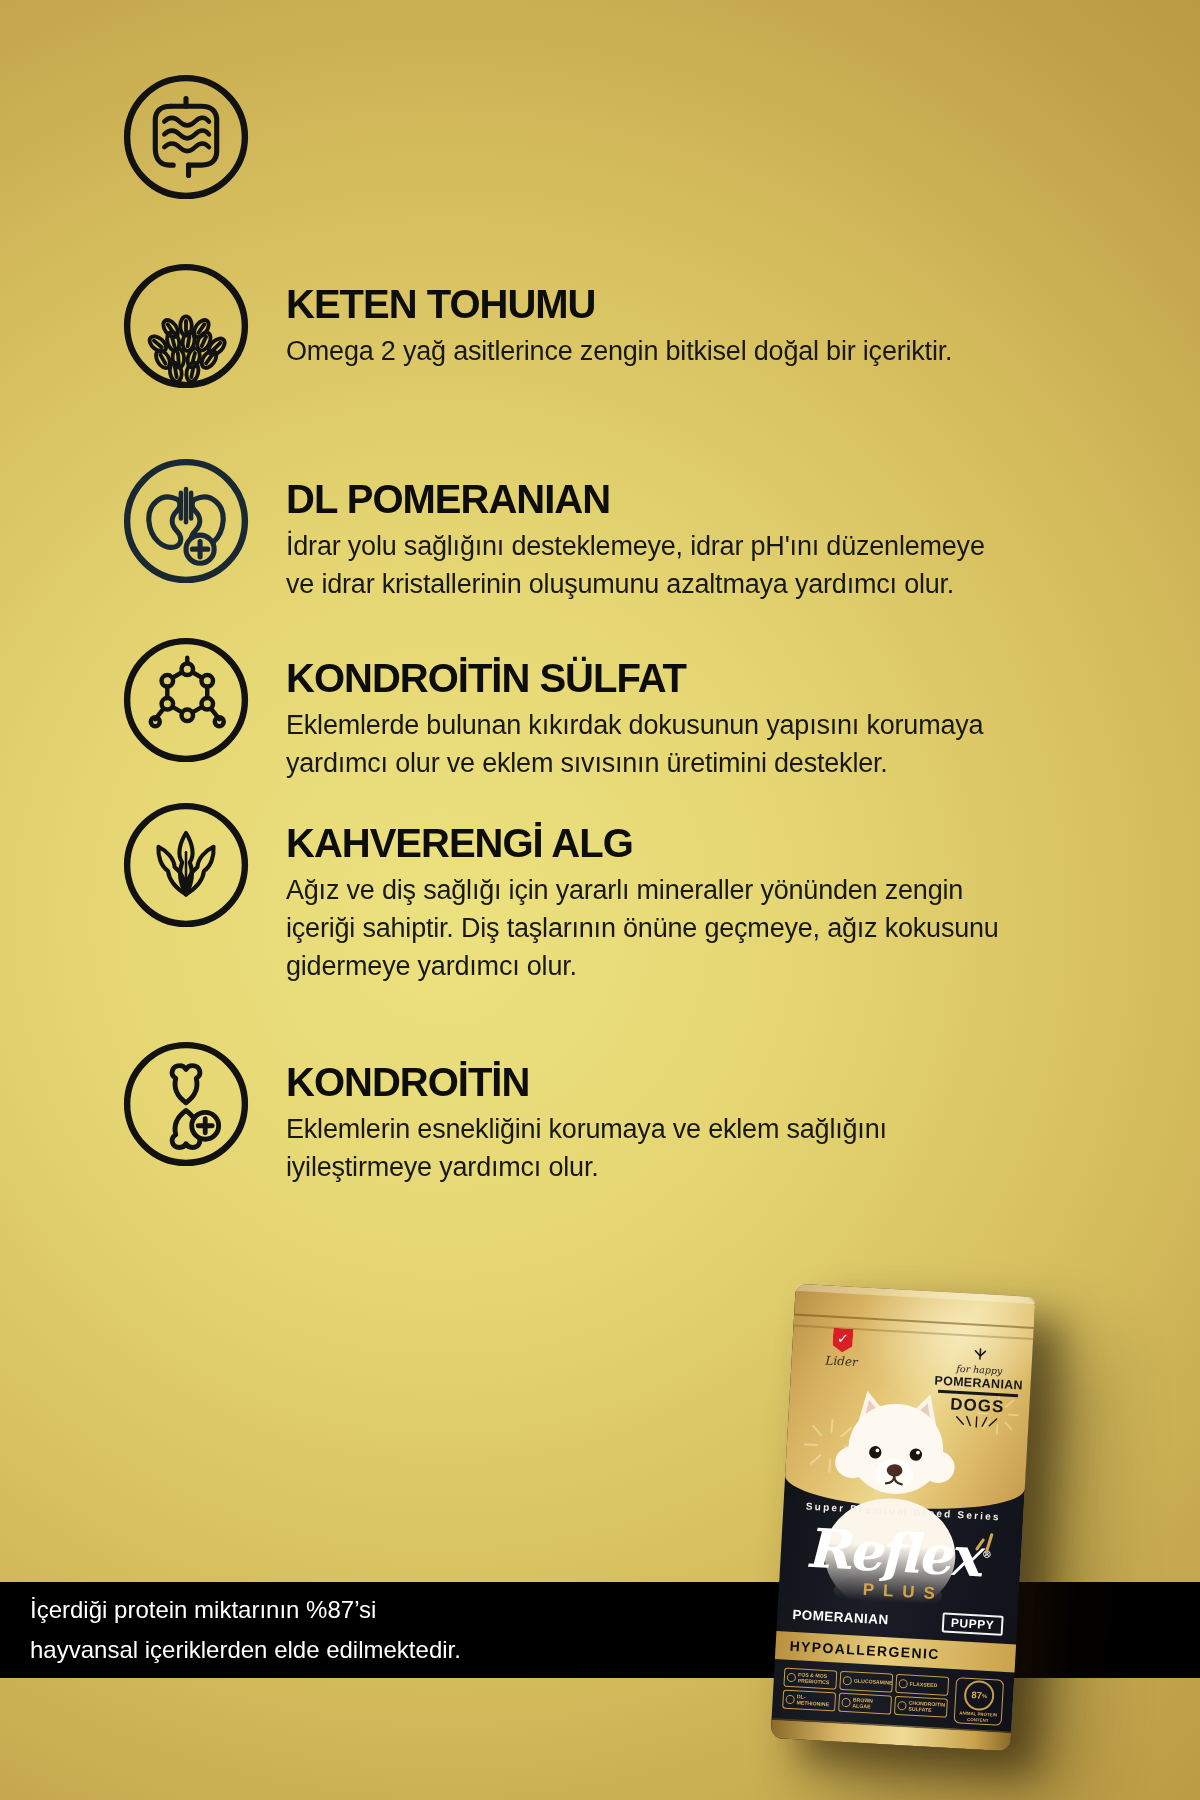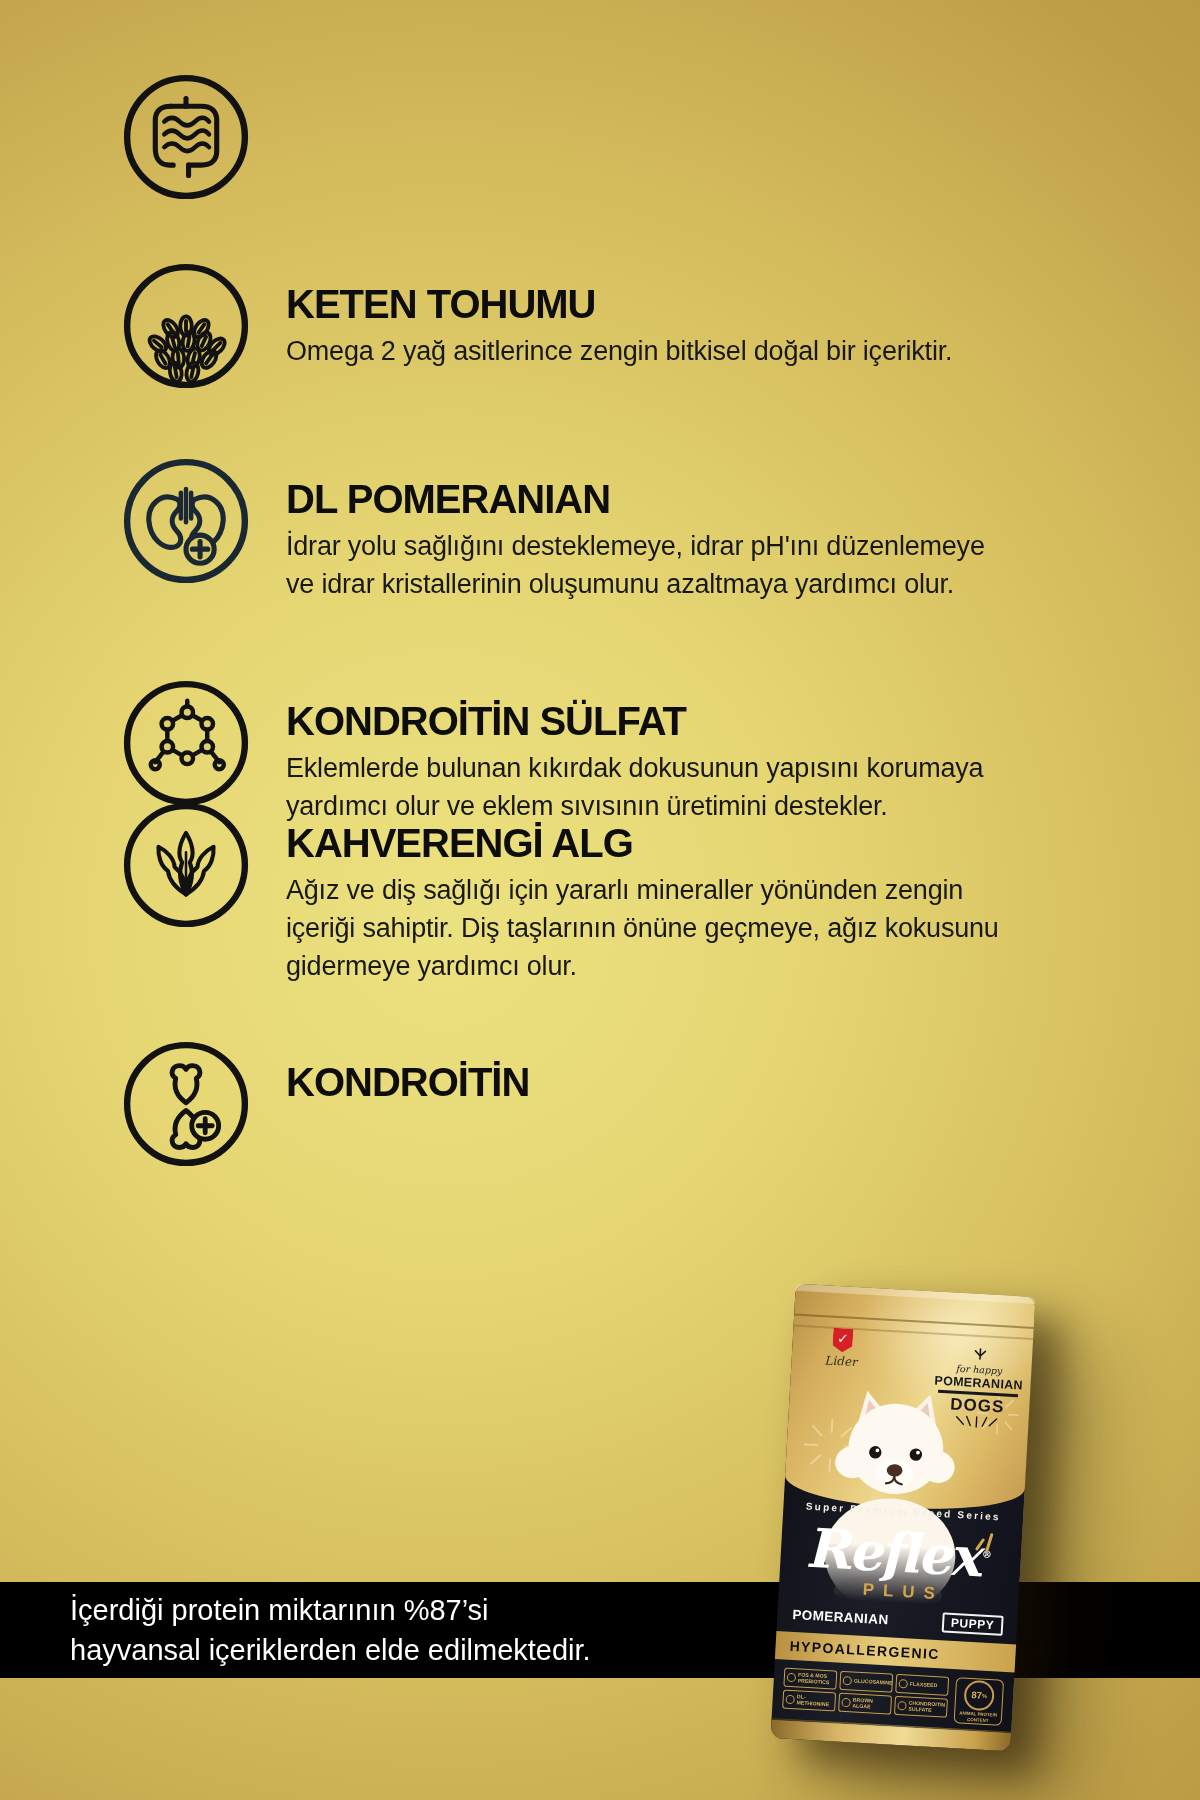--- a/index.html
+++ b/index.html
@@ -9,21 +9,21 @@
   
   .feature{position:absolute;left:122px;display:flex;align-items:flex-start;}
   .f-icon{width:128px;height:128px;flex:none;}
   .f-icon svg{width:100%;height:100%;display:block;}
   .f-text{margin-left:36px;padding-top:19px;width:780px;}
   .f-title{font-size:40px;font-weight:800;letter-spacing:-1px;line-height:46px;color:#0d0d0d;}
   .f-desc{font-size:27px;line-height:38px;color:#181818;margin-top:5px;white-space:pre-line;letter-spacing:-0.2px;}
   
   .protein-bar{position:absolute;left:0;right:0;top:1582px;height:96px;background:#000;z-index:2;
     display:flex;align-items:center;}
-  .protein-text{color:#fff;font-size:29px;line-height:40px;padding-left:30px;white-space:pre-line;margin-left:40px;}
+  .protein-text{color:#fff;font-size:24px;line-height:40px;padding-left:30px;white-space:pre-line;}
   
   .bag{position:absolute;left:783px;top:1290px;width:240px;height:455px;z-index:3;
     transform:rotate(3.2deg);transform-origin:50% 50%;border-radius:10px 10px 12px 12px;
     background:linear-gradient(100deg,#0e0f15 0%,#1b1d27 45%,#0f1018 100%);
     box-shadow:28px 22px 38px rgba(25,15,0,.5), 60px 48px 80px rgba(25,15,0,.3);}
   .bag-gold{position:absolute;left:0;top:0;right:0;height:218px;z-index:1;
     border-radius:10px 10px 120px 120px / 10px 10px 26px 26px;
     background:linear-gradient(115deg,#b78f45 0%,#d3ad5c 18%,#e2c271 38%,#edd88e 56%,#dcba66 78%,#c49a4e 100%);}
   .bag-gold .sheen{position:absolute;inset:0;border-radius:inherit;
     background:radial-gradient(60% 50% at 68% 18%, rgba(255,250,225,.55), rgba(255,250,225,0) 70%);}
@@ -184,21 +184,21 @@
         <path stroke-width="4" d="M61 66 v12 M55 72 h12"></path>
       </svg>
     </div>
     <div class="f-text">
       <div class="f-title">DL POMERANIAN</div>
       <div class="f-desc">İdrar yolu sağlığını desteklemeye, idrar pH'ını düzenlemeye
 ve idrar kristallerinin oluşumunu azaltmaya yardımcı olur.</div>
     </div>
   </div>
 
-  <div class="feature" style="top:679px">
+  <div class="feature" style="top:636px">
     <div class="f-icon">
       <svg viewBox="0 0 100 100" fill="none" stroke="#121212" stroke-linecap="round" stroke-linejoin="round">
         <circle cx="50" cy="50" r="46" stroke-width="5"></circle>
         <g stroke-width="3.5">
           <path d="M51 26 L66.6 35 L66.6 53 L51 62 L35.4 53 L35.4 35 Z"></path>
           <path d="M35.4 53 L26 65"></path>
           <path d="M66.6 53 L76 65"></path>
           <path d="M51 26 L51 17"></path>
           <circle cx="51" cy="26" r="4.5" fill="#e0cf6e"></circle>
           <circle cx="66.6" cy="35" r="4.5" fill="#e0cf6e"></circle>
@@ -245,20 +245,22 @@
         <g stroke-width="3.8">
           <path id="bone-up" d="M45 20 c-6 0 -8 7 -3 10 c-2 8 1 14 8 19 c7 -5 10 -11 8 -19 c5 -3 3 -10 -3 -10 c-2 0 -4 1 -5 3 c-1 -2 -3 -3 -5 -3 z"></path>
           <path d="M55 84 c6 0 8 -7 3 -10 c2 -8 -1 -14 -8 -19 c-7 5 -10 11 -8 19 c-5 3 -3 10 3 10 c2 0 4 -1 5 -3 c1 2 3 3 5 3 z"></path>
           <circle cx="65" cy="67" r="10.5" fill="#e8dc7b"></circle>
           <path d="M65 61.5 v11 M59.5 67 h11"></path>
         </g>
       </svg>
     </div>
     <div class="f-text">
       <div class="f-title">KONDROİTİN</div>
+      <div class="f-desc">Eklemlerin esnekliğini korumaya ve eklem sağlığını
+iyileştirmeye yardımcı olur.</div>
     </div>
   </div>
 
   <div class="protein-bar">
     <div class="protein-text">İçerdiği protein miktarının %87’si
 hayvansal içeriklerden elde edilmektedir.</div>
   </div>
 
   <div class="bag">
     <div class="bag-gold">

